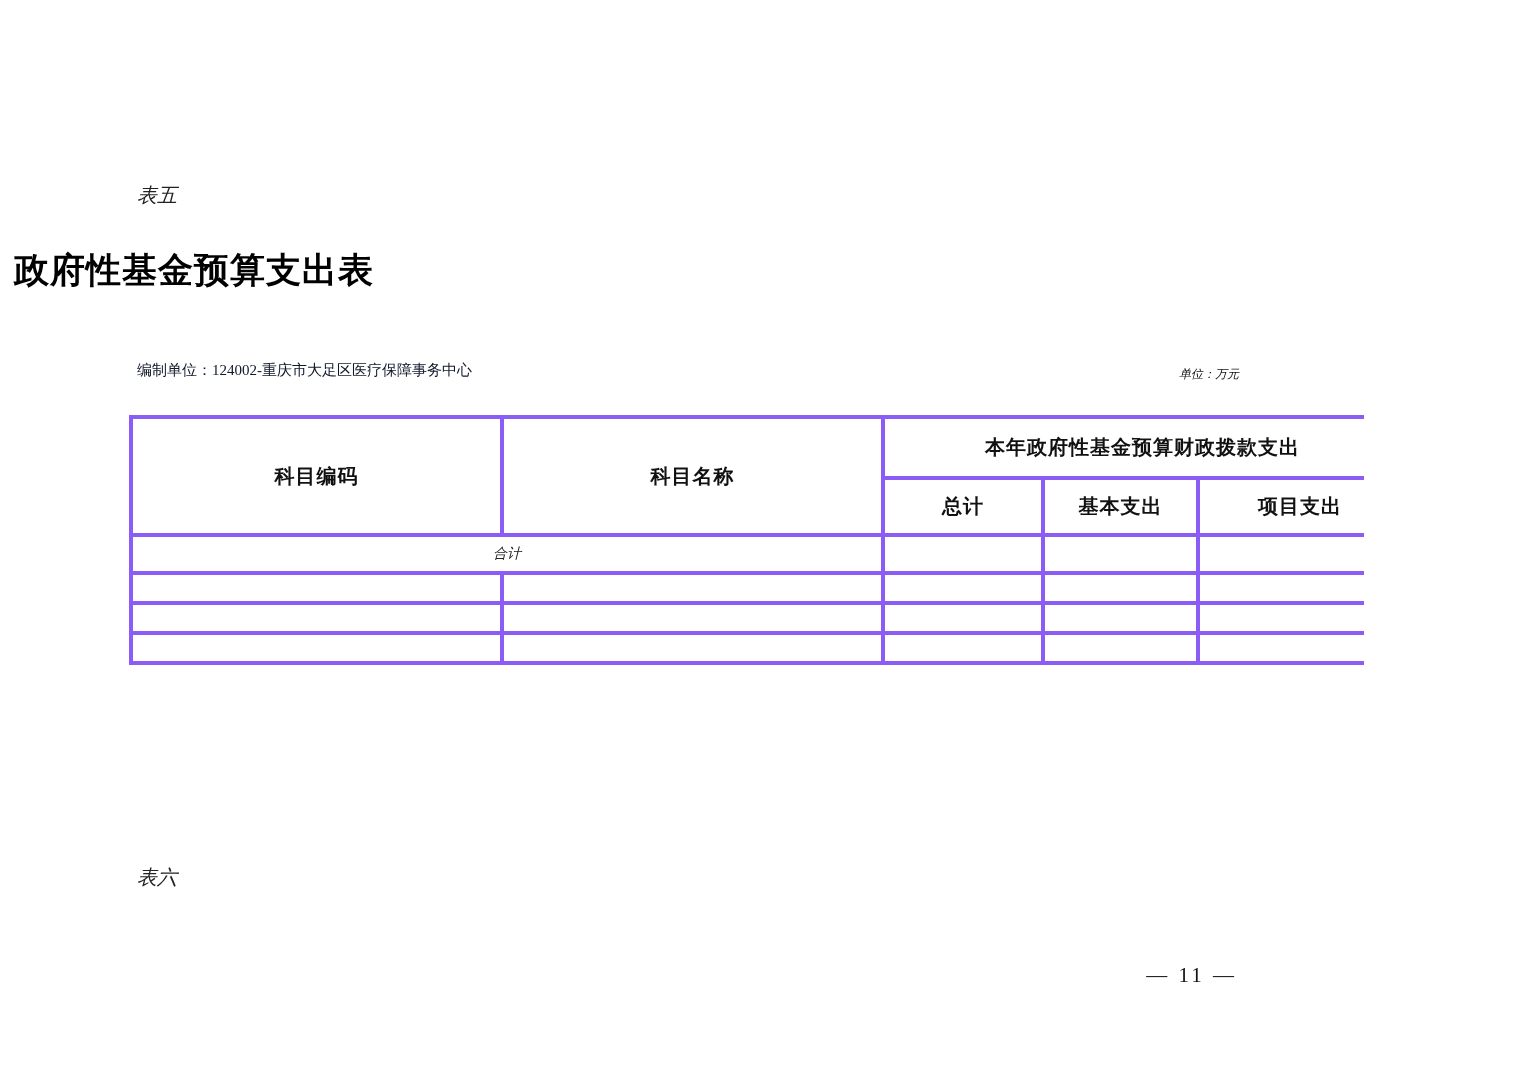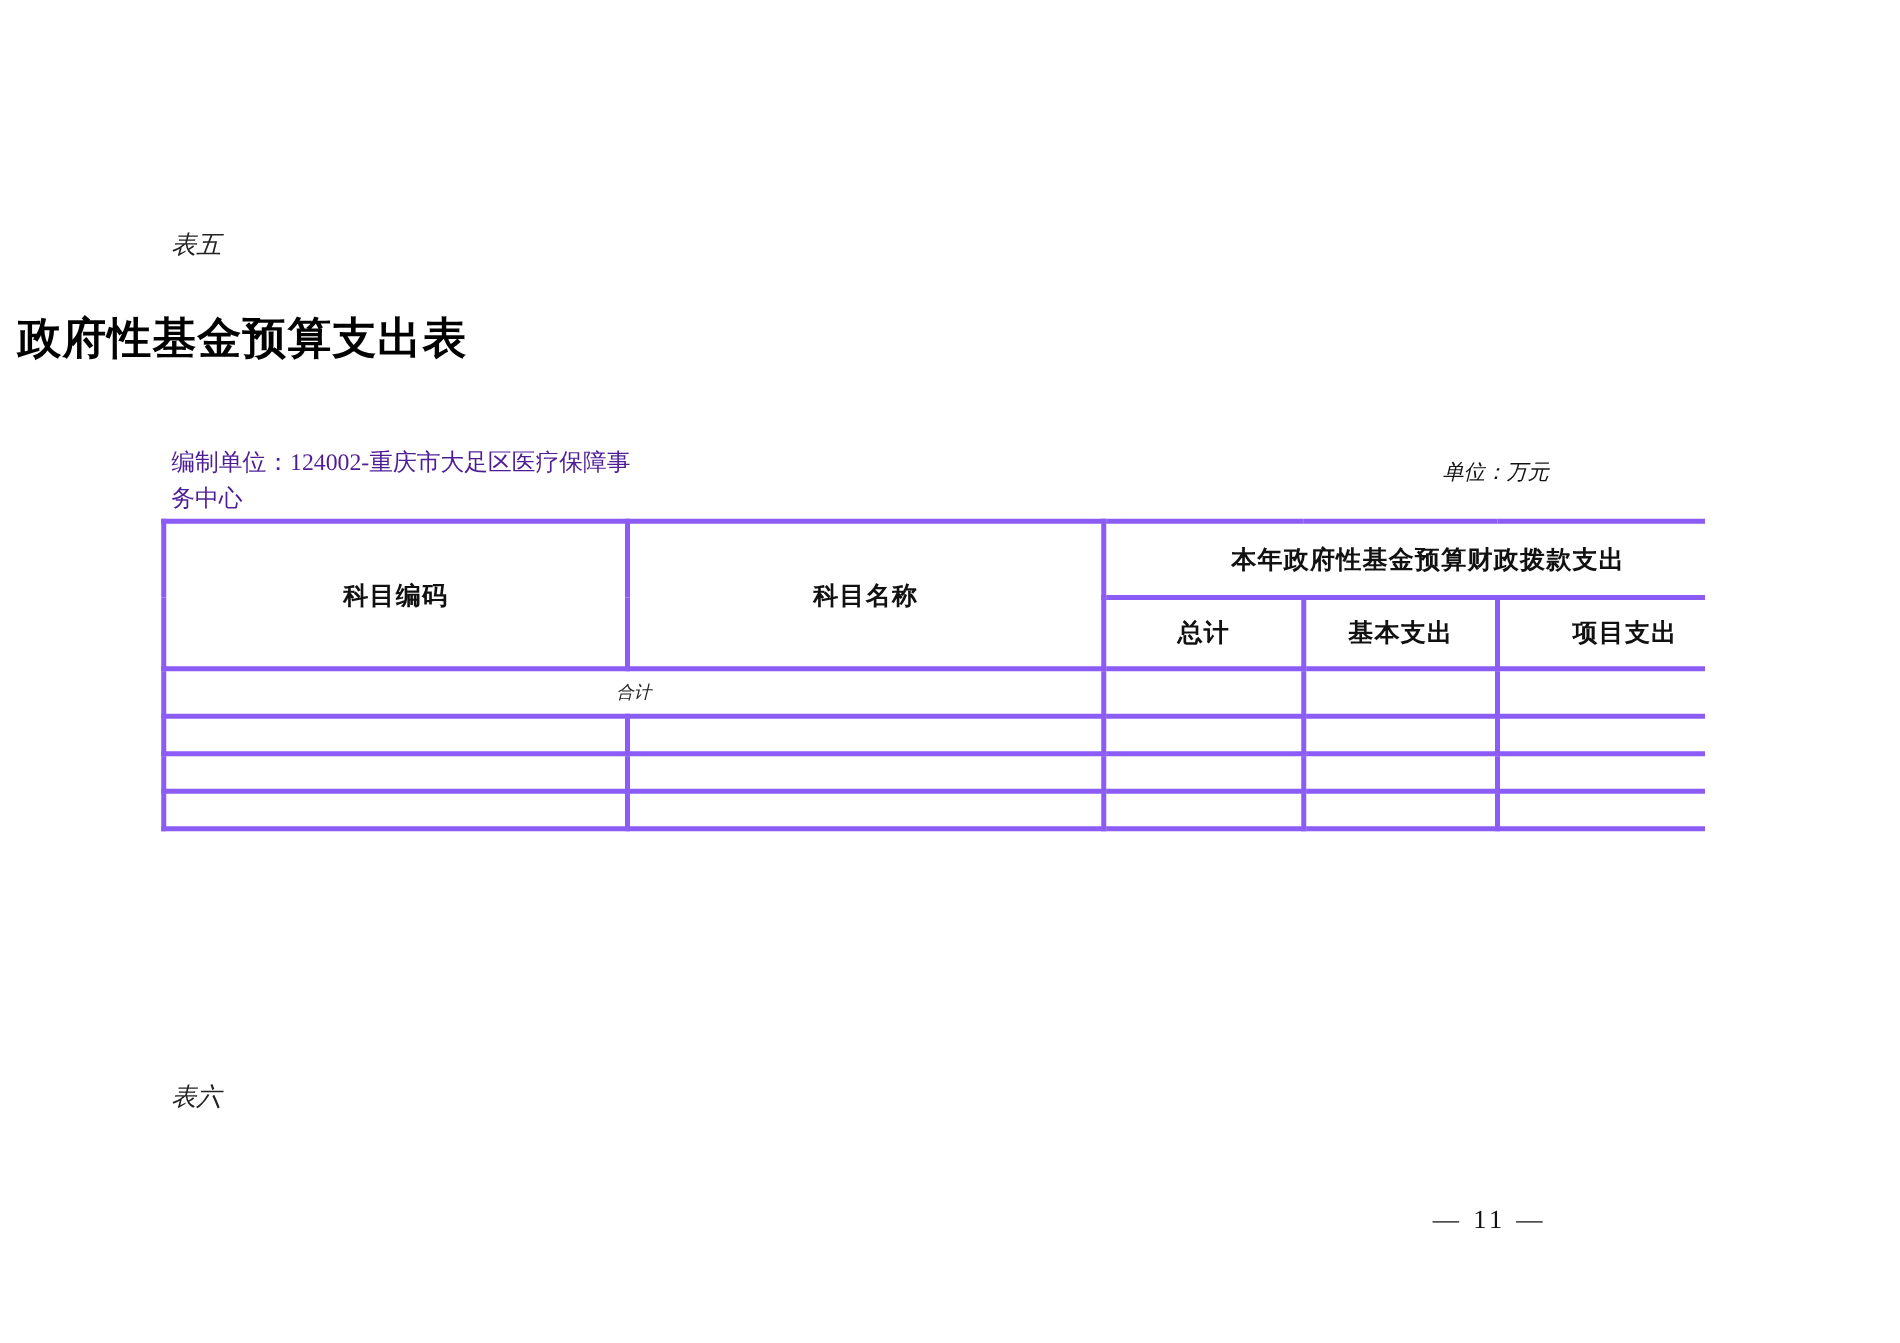--- a/index.html
+++ b/index.html
@@ -34,29 +34,29 @@
     font-size:35px;
     font-weight:bold;
     letter-spacing:1px;
     color:#000;
   }
 
   .prepared-by {
     position:absolute;
     left:137px; top:356px;
     width:380px;
-    font-size:19px;
+    font-size:15px;
     line-height:29px;
-    color:#4c1d95;
+    color:#0f172a;
   }
 
   .unit-note {
     position:absolute;
     right:125px; top:366px;
-    font-size:17px;
+    font-size:12px;
     color:#111;
   }
 
   table.budget {
     position:absolute;
     left:129px; top:415px;
     width:1271px;
     border-collapse:collapse;
     table-layout:fixed;
     border:2px solid #555;

